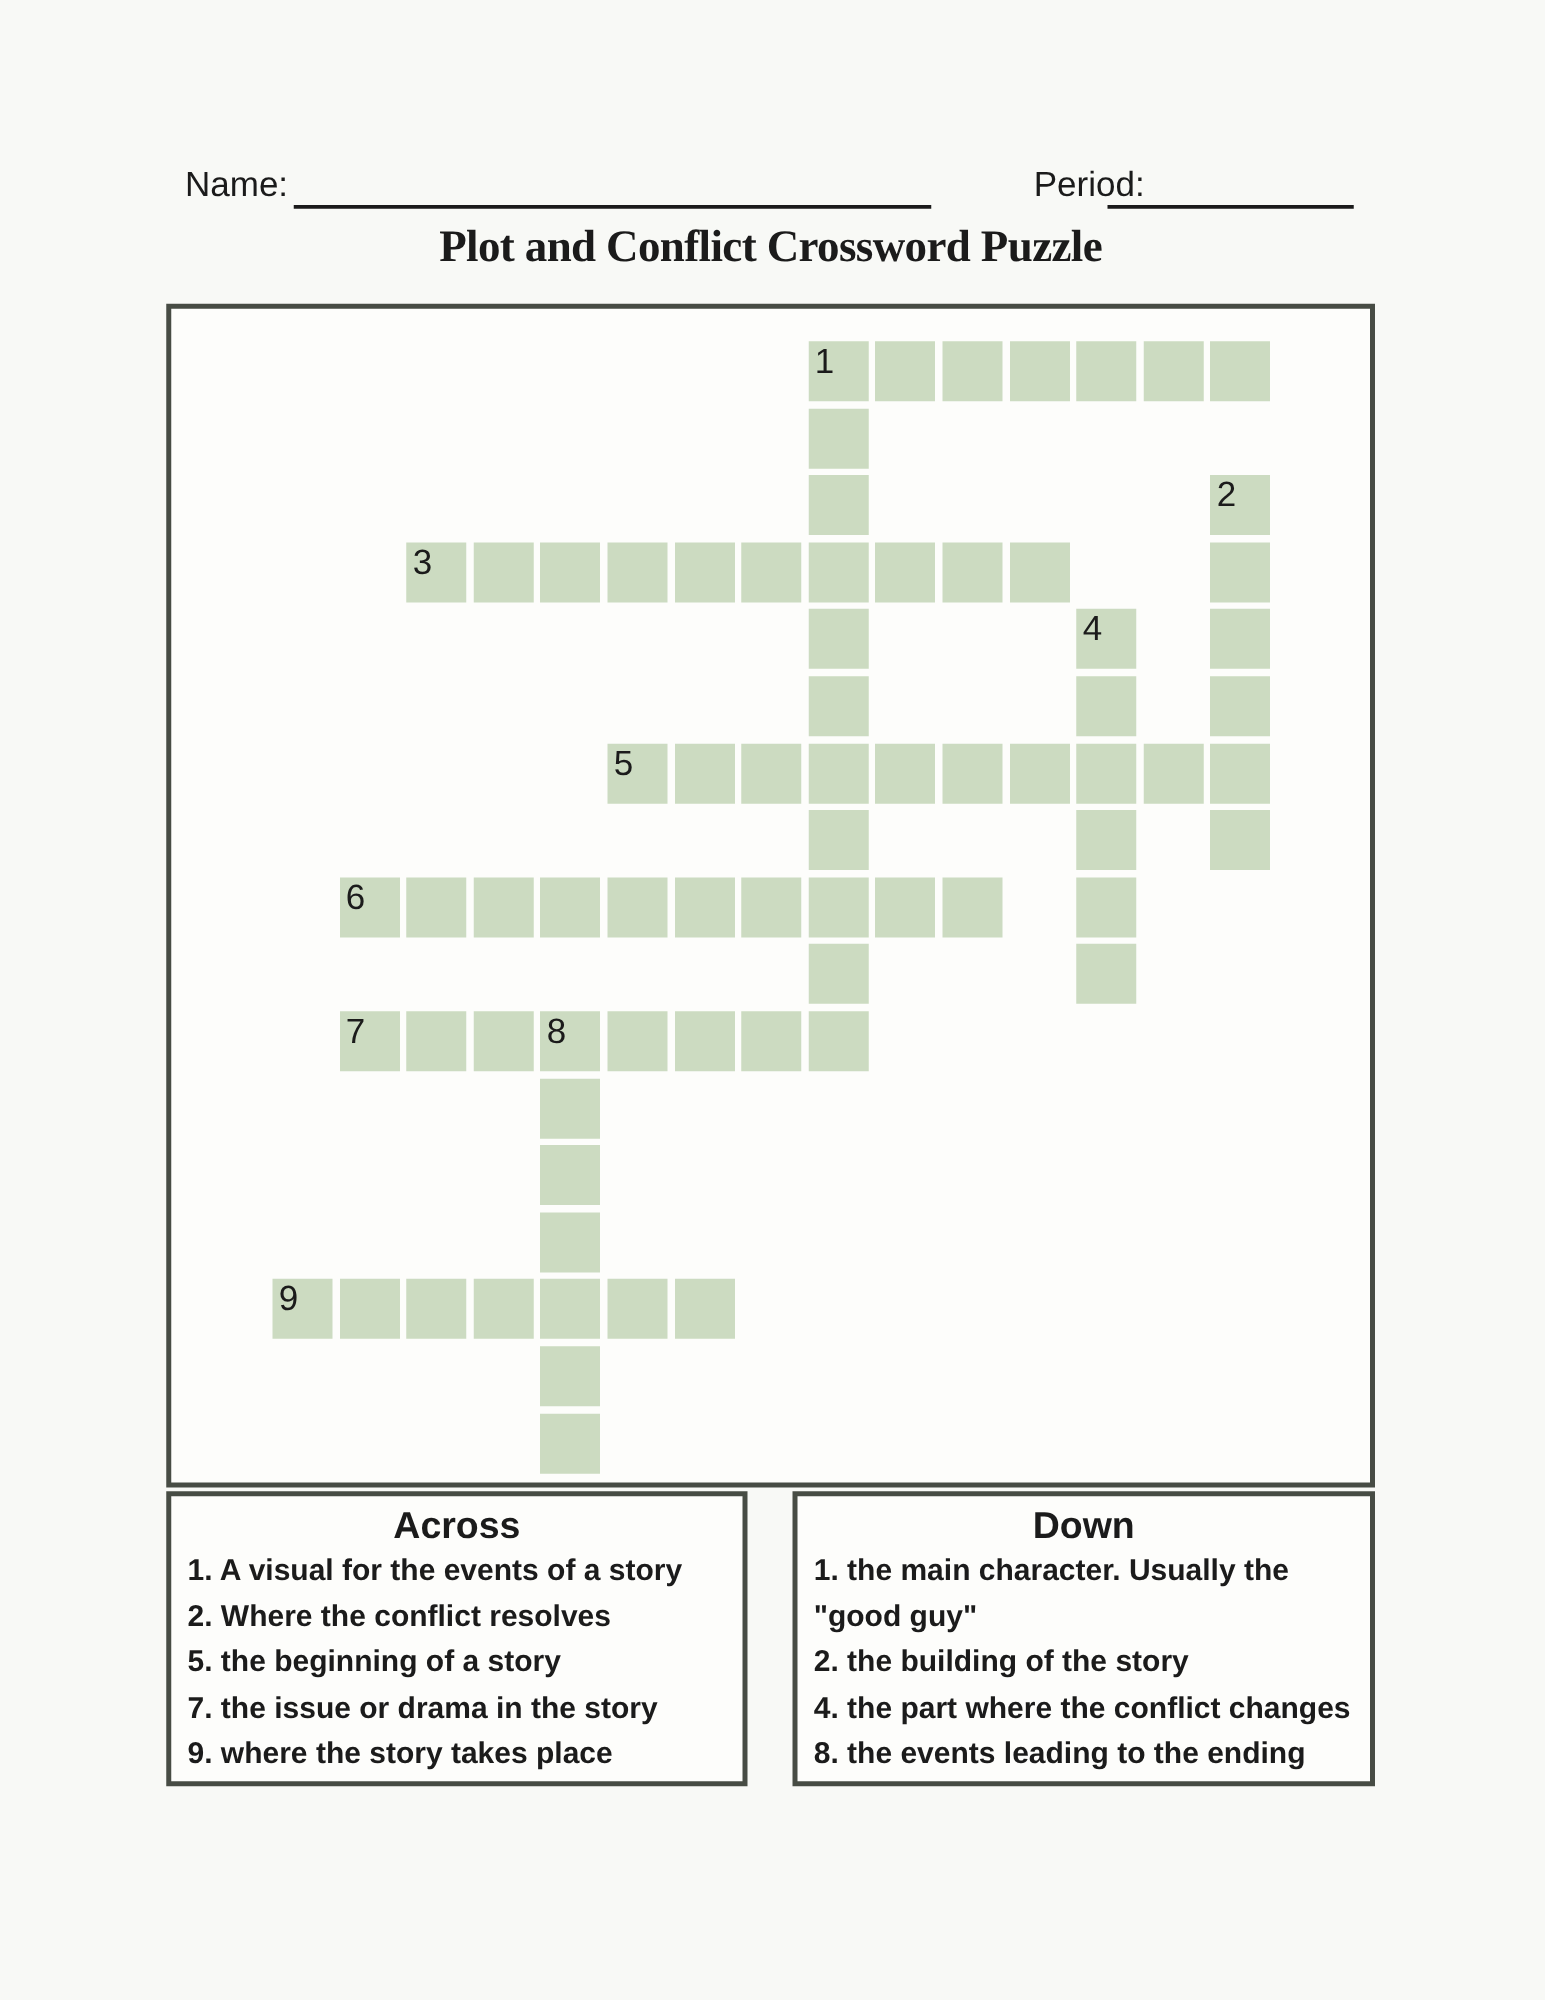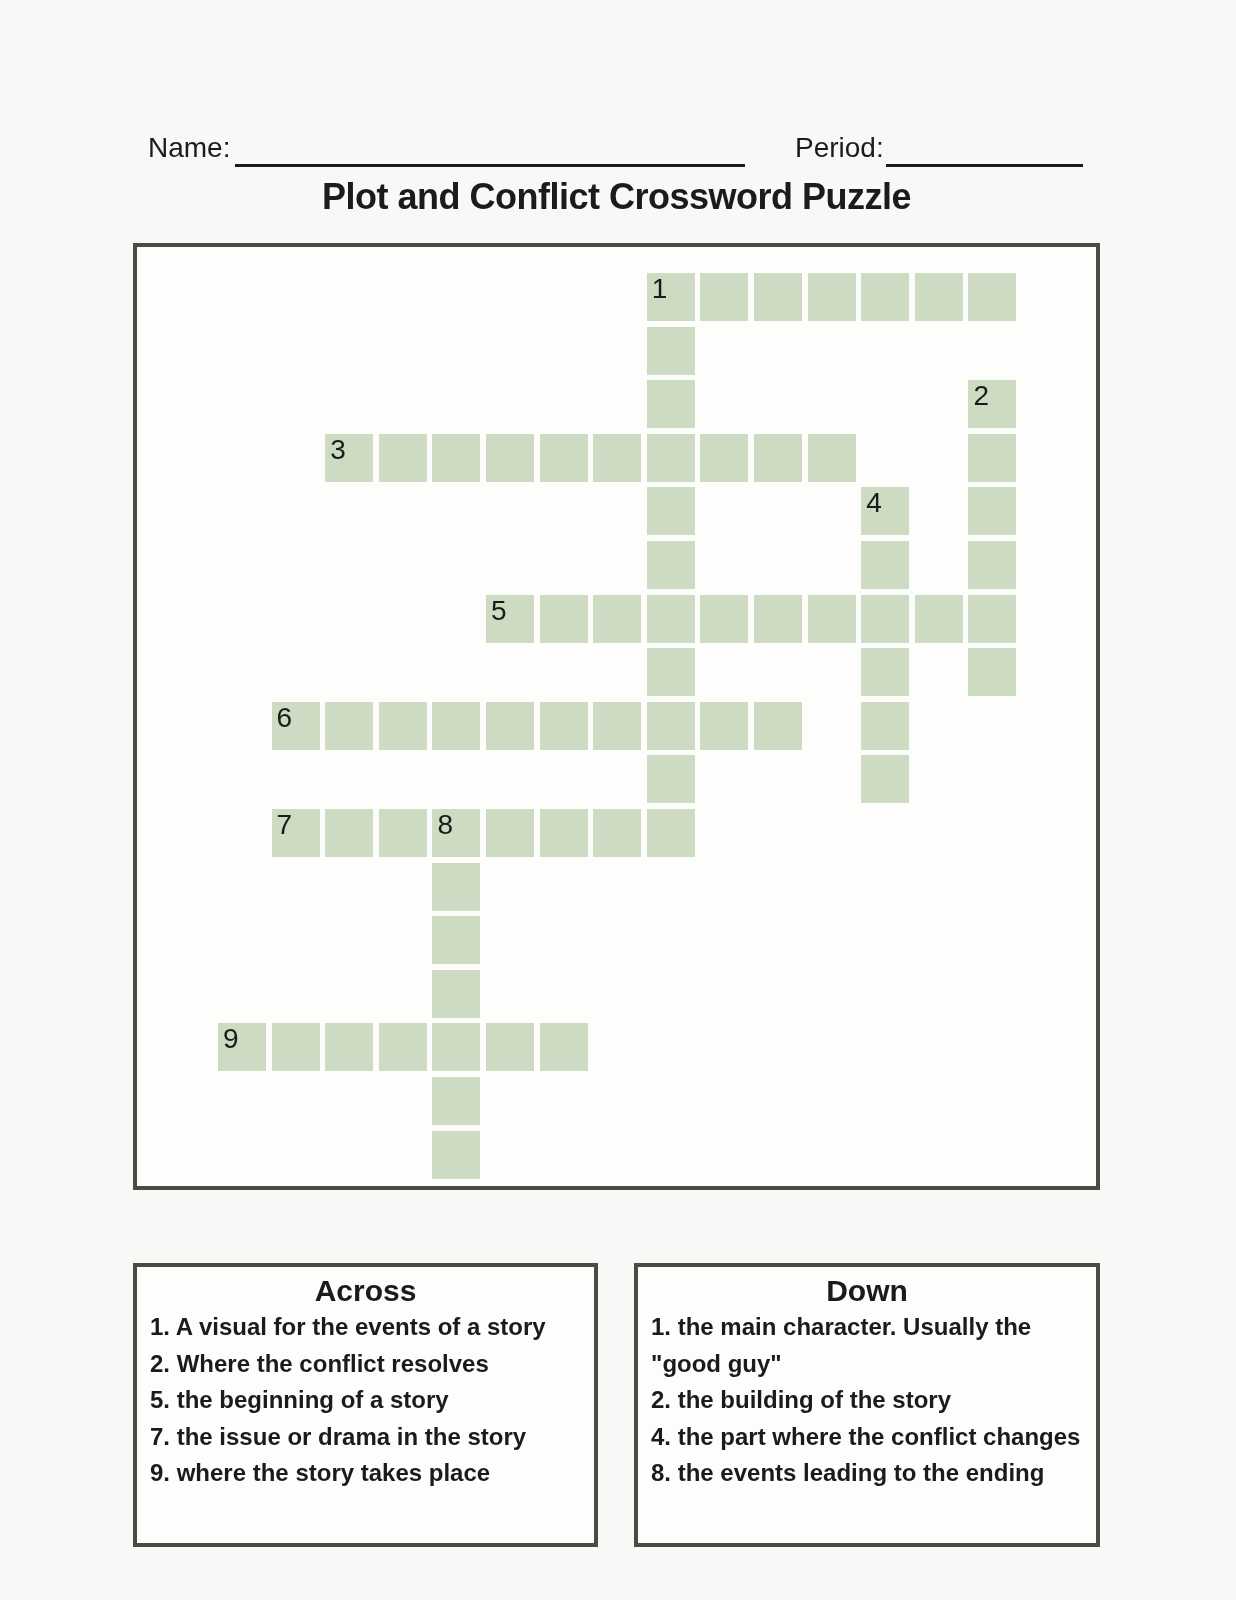--- a/index.html
+++ b/index.html
@@ -20,21 +20,21 @@
   
   .hdr-label {
     position: absolute;
     top: 133px;
     font-size: 28px;
     line-height: 1.1;
     color: var(--ink, #1b1b1b);
     white-space: nowrap;
   }
   #name-label   { left: 148px; }
-  #period-label { left: 795px; }
+  #period-label { left: 827px; }
   .write-line {
     position: absolute;
     top: 164px;
     height: 0;
     border-bottom: 3px solid var(--ink, #1b1b1b);
   }
   #name-line   { left: 235px; width: 510px; }
   #period-line { left: 886px; width: 197px; }
 
   
@@ -42,20 +42,21 @@
     position: absolute;
     left: 133px;
     top: 176px;
     width: 967px;
     margin: 0;
     text-align: center;
     font-size: 36px;
     font-weight: 700;
     letter-spacing: -0.5px;
     color: var(--ink, #1b1b1b);
+    font-family: Liberation Serif, serif;
   }
 
   
   .grid-box {
     position: absolute;
     left: 133px;
     top: 243px;
     width: 967px;
     height: 947px;
     box-sizing: border-box;
@@ -80,22 +81,22 @@
     left: 5px;
     top: 1px;
     font-size: 28px;
     line-height: 1.05;
     color: var(--ink, #1b1b1b);
   }
 
   
   .clue-box {
     position: absolute;
-    top: 1263px;
-    height: 284px;
+    top: 1193px;
+    height: 236px;
     box-sizing: border-box;
     border: 4px solid var(--frame, #474c44);
     background: var(--paper, #fdfdfb);
   }
   #across-box { left: 133px; width: 465px; }
   #down-box   { left: 634px; width: 466px; }
   .clue-box h2 {
     margin: 7px 0 2px 0;
     text-align: center;
     font-size: 30px;

